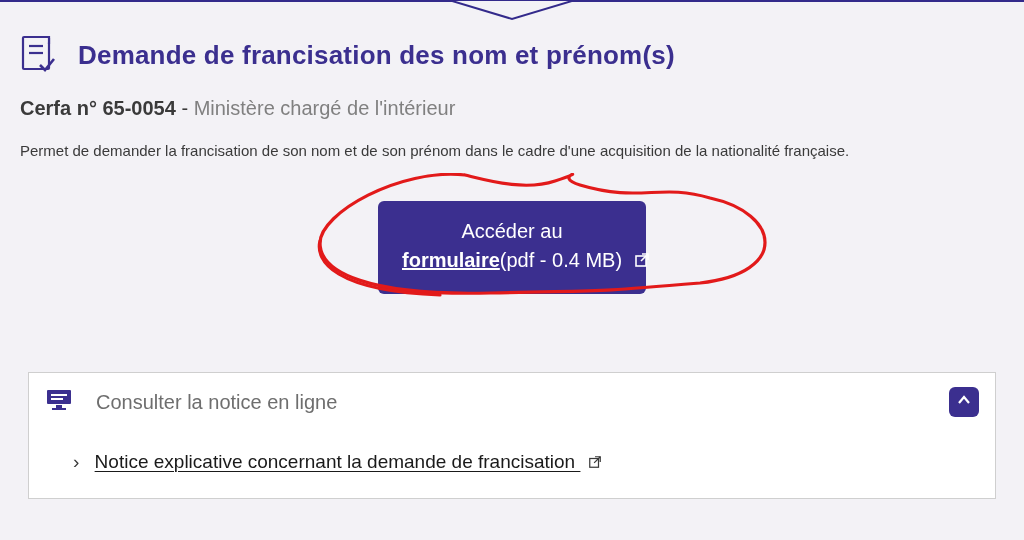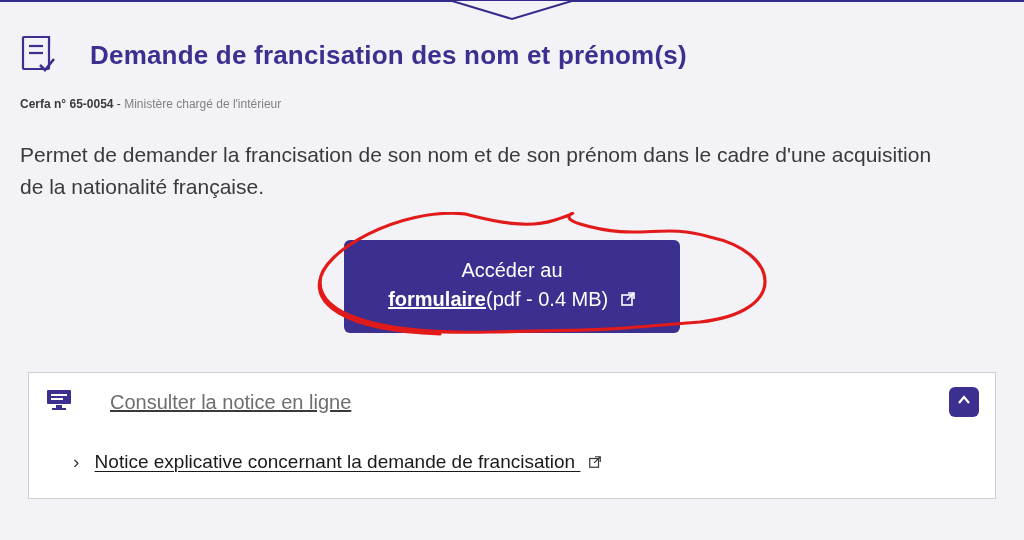--- a/index.html
+++ b/index.html
@@ -35,60 +35,60 @@
     position: absolute;
     top: 35px;
     left: 20px;
     right: 20px;
     padding: 0;
   }
 
   .title-row {
     display: flex;
     align-items: center;
-    gap: 34px;
+    gap: 22px;
     margin-bottom: 22px;
   }
 
   .title-row .icon svg { display: block; }
 
   .title-text {
     font-size: 26px;
     font-weight: 600;
     color: #3b2f8f;
     letter-spacing: 0.2px;
   }
 
   .cerfa-line {
-    font-size: 12px;
-    margin-bottom: 28px;
+    font-size: 20px;
+    margin-bottom: 20px;
   }
   .cerfa-label { font-weight: 700; color: #3a3a3a; }
   .cerfa-source { color: #808080; }
 
   .description {
-    font-size: 21px;
+    font-size: 15px;
     color: #3a3a3a;
     line-height: 1.5;
     max-width: 920px;
   }
 
   .button-wrap {
     position: relative;
     width: 100%;
     height: 130px;
     margin-top: 10px;
   }
 
   .access-button {
     position: absolute;
     top: 28px;
     left: 50%;
     transform: translateX(-50%);
-    width: 336px;
+    width: 268px;
     background: #3b2f8f;
     color: #ffffff;
     border: none;
     border-radius: 6px;
     padding: 16px 24px 18px 24px;
     font-size: 20px;
     line-height: 1.45;
     text-align: center;
     cursor: pointer;
   }
@@ -120,22 +120,21 @@
   .notice-header {
     display: flex;
     align-items: center;
     justify-content: space-between;
     padding: 14px 16px 10px 16px;
     cursor: pointer;
   }
   .notice-header-left {
     display: flex;
     align-items: center;
-    gap: 37px;
-    text-decoration: underline;
+    gap: 23px;
   }
   .notice-title {
     font-size: 20px;
     color: #6e6e6e;
   }
 
   .collapse-btn {
     width: 30px;
     height: 30px;
     background: #3b2f8f;

